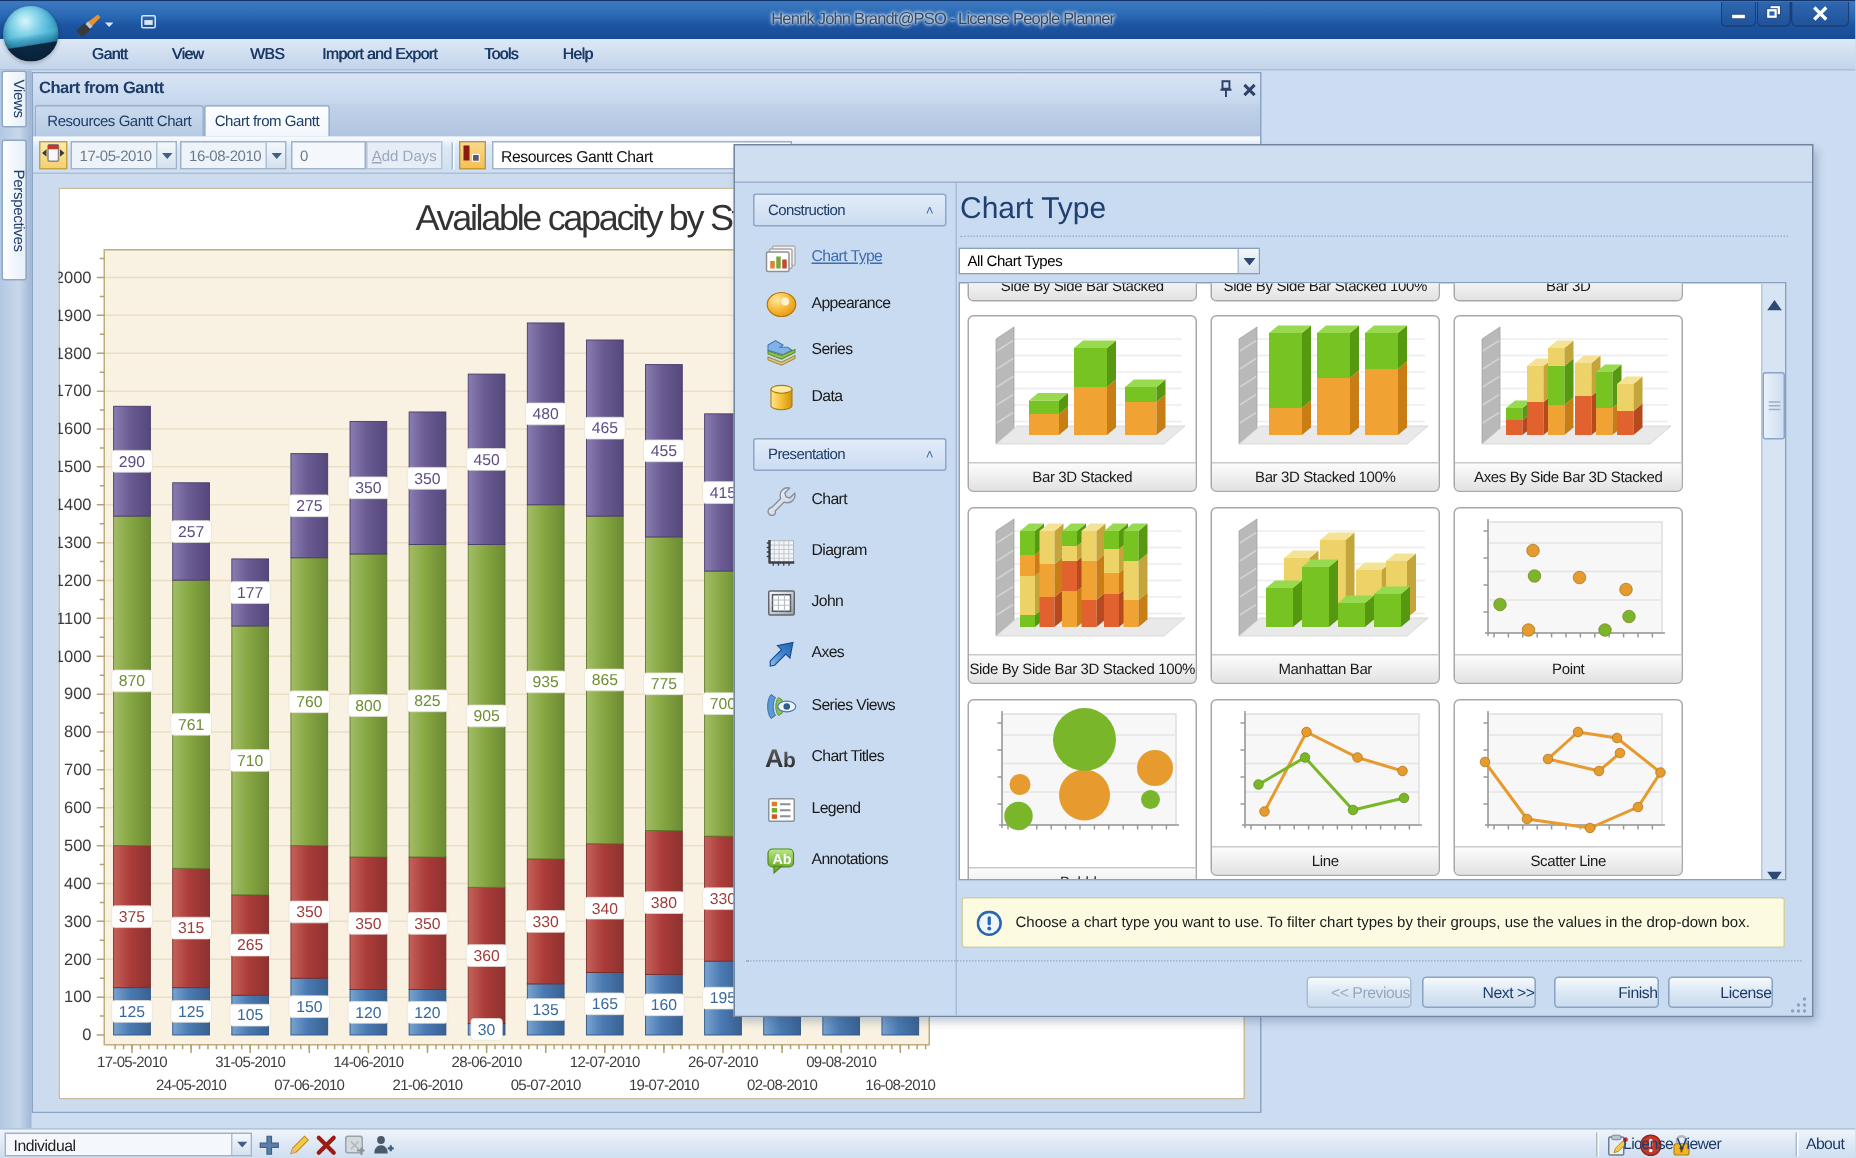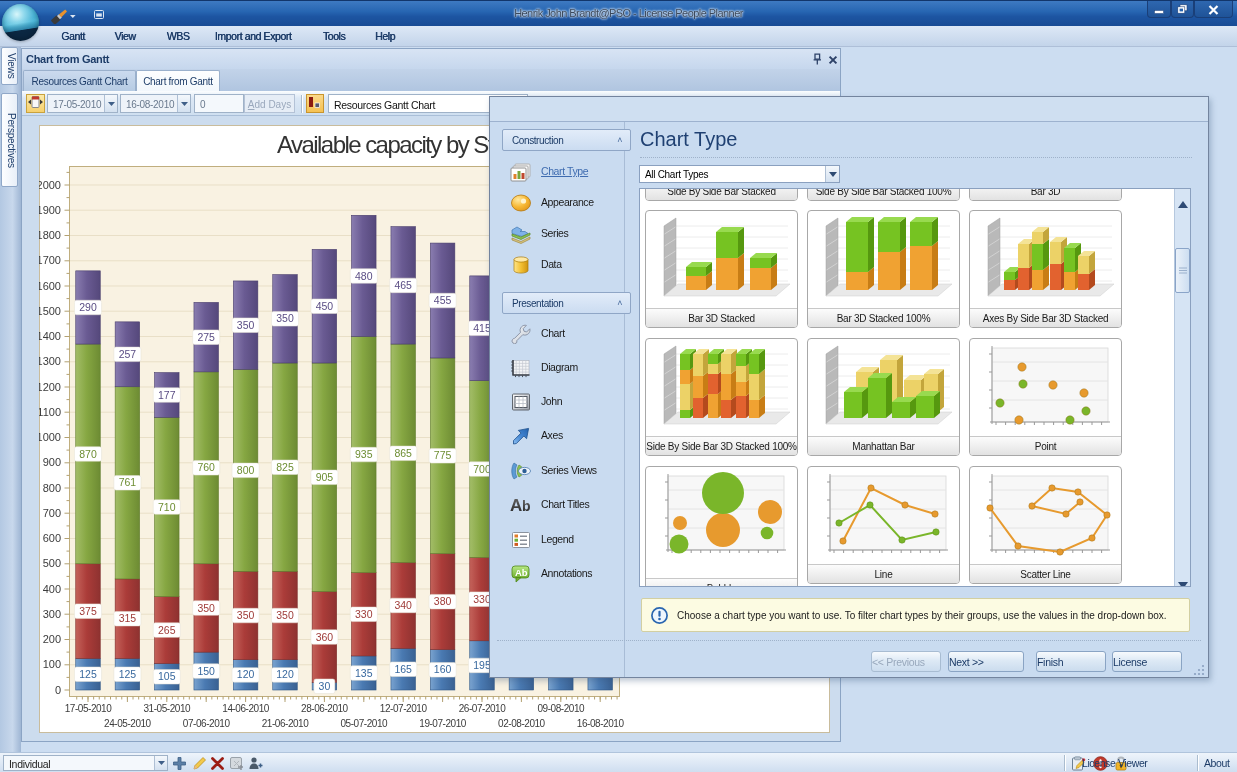--- a/index.html
+++ b/index.html
@@ -18,39 +18,39 @@
 #ptabs{position:absolute;left:0;top:20px;width:818px;height:22px;background:linear-gradient(#c2d3e9,#b0c5e0)}
 .ptab{position:absolute;top:1px;height:21px;font-size:10px;letter-spacing:-0.3px;color:#1d3c68;text-align:center;border:1px solid #9ab0cc;border-bottom:none;border-radius:2px 2px 0 0;padding-top:5px;white-space:nowrap;overflow:hidden}
 #ptoolbar{position:absolute;left:0;top:42px;width:818px;height:25px;background:linear-gradient(#fbfdfe,#dce8f5 30%,#cfdff0);border-bottom:1px solid #aabfd8}
 #pcontent{position:absolute;left:0;top:67px;width:818px;height:625px;background:#ccdcee}
 .tbfield{position:absolute;top:3px;height:19px;border:1px solid #9fb2c8;background:#eef3f9;font-size:10px;letter-spacing:-0.3px;color:#6a7a8e;padding:4px 0 0 5px;white-space:nowrap;overflow:hidden}
 .tbbtn{position:absolute;top:3px;height:19px;border:1px solid #9fb2c8;background:linear-gradient(#f2f7fc,#d8e4f2);font-size:10px;white-space:nowrap}
 .dd{position:absolute;right:0;top:0;width:13px;height:17px;background:linear-gradient(#f4f8fc,#d4e1f0);border-left:1px solid #aebfd4;display:flex;align-items:center;justify-content:center}
 #dlg{position:absolute;left:489px;top:96px;width:720px;height:582px;background:#cfdff1;border:1px solid #73849e;box-shadow:2px 3px 6px #3a567a55}
 #dlghdr{position:absolute;left:0;top:0;width:718px;height:24px;font-size:10px;letter-spacing:-0.4px;color:#3a3a3a}
 #dlgbody{position:absolute;left:0;top:24px;width:718px;height:556px;border-top:1px solid #9db2cf;background:#c9dbf0}
-#dnav{position:absolute;left:0;top:0;width:135px;height:555px;border-right:1px solid #a8bcd6}
+#dnav{position:absolute;left:0;top:0;width:148px;height:555px;border-right:1px solid #a8bcd6}
 .grpbox{position:absolute;left:12px;width:129px;height:22px;background:linear-gradient(#e2ecf9,#cbdcf1);border:1px solid #8fa6c6;border-radius:2px;font-size:10px;letter-spacing:-0.4px;color:#1d3c68;padding:5px 0 0 9px}
 .chev{position:absolute;right:8px;top:5px;font-size:9px;color:#4a6d9e}
 .navicon{position:absolute;left:20px;width:22px;height:20px}
 .navtxt{position:absolute;left:51px;font-size:10.5px;letter-spacing:-0.4px;color:#1a1a1a;white-space:nowrap}
 .navsel{position:absolute;left:51px;font-size:10.5px;letter-spacing:-0.4px;color:#3f6cb0;text-decoration:underline;white-space:nowrap}
 #dmain{position:absolute;left:144px;top:0;width:574px;height:555px}
 #dhead{position:absolute;left:6px;top:6px;font-size:20px;color:#1f4072}
 #ddots1{position:absolute;left:6px;top:35px;width:552px;border-top:1px dotted #9fb2ca}
 #dcombo{position:absolute;left:5px;top:43px;width:201px;height:18px;background:#fff;border:1px solid #8aa0bf;font-size:10px;letter-spacing:-0.3px;color:#000;padding:3px 0 0 5px}
 #dlist{position:absolute;left:5px;top:66px;width:552px;height:399px;background:#fff;border:1px solid #8aa0bf;overflow:hidden}
 .card{position:absolute;border:1px solid #a8a8a8;border-radius:4px;background:#fff;overflow:hidden}
 .cardlbl{position:absolute;left:0;bottom:0;width:100%;height:19px;border-top:1px solid #c8c8c8;background:linear-gradient(#fcfcfc,#e2e2e2);font-size:10px;letter-spacing:-0.25px;color:#1a1a1a;text-align:center;padding-top:4px;white-space:nowrap;overflow:hidden}
 #dscroll{position:absolute;left:534px;top:0;width:16px;height:397px;background:#d6e4f4;border-left:1px solid #b6c8de}
 .sbtn{position:absolute;left:0;width:15px;height:16px;text-align:center;padding-top:5px}
 #sthumb{position:absolute;left:0;top:59px;width:15px;height:45px;background:linear-gradient(90deg,#eaf1f9,#cddef1);border:1px solid #8aa4c8;border-radius:2px}
 #dinfo{position:absolute;left:7px;top:476px;width:549px;height:34px;background:#fcfbe2;border:1px solid #d2cfa2;border-radius:2px}
 #ddots2{position:absolute;left:-137px;top:518px;width:704px;border-top:1px dotted #9fb2ca}
-.dbtn{position:absolute;top:529px;height:21px;border:1px solid #8aa4c4;border-radius:3px;background:linear-gradient(#f7fafd,#dde9f5 45%,#cbdcee);font-size:10.5px;letter-spacing:-0.3px;color:#1d3c68;text-align:left;padding-top:4px}
+.dbtn{position:absolute;top:529px;height:21px;border:1px solid #8aa4c4;border-radius:3px;background:linear-gradient(#f7fafd,#dde9f5 45%,#cbdcee);font-size:10.5px;letter-spacing:-0.3px;color:#1d3c68;text-align:right;padding-top:4px}
 #statusbar{position:absolute;left:0;top:752px;width:1237px;height:20px;background:linear-gradient(#eef4fb,#cfdef0);border-top:1px solid #b0c4dc}
 .sep{position:absolute;top:2px;height:16px;width:1px;background:#aabccf;box-shadow:1px 0 0 #fff}
 </style></head>
 <body>
 <div id="titlebar">
   <div id="titletxt">Henrik John Brandt@PSO - License People Planner</div>
   <svg class="abs" style="left:50px;top:3px" width="56" height="20" viewBox="0 0 56 20">
     <g transform="rotate(-42 8 14)">
         <rect x="1" y="11" width="8" height="6" rx="1" fill="#3a3a3a"></rect>
         <rect x="8.6" y="11.8" width="2.6" height="4.4" fill="#c8c8c8"></rect>

